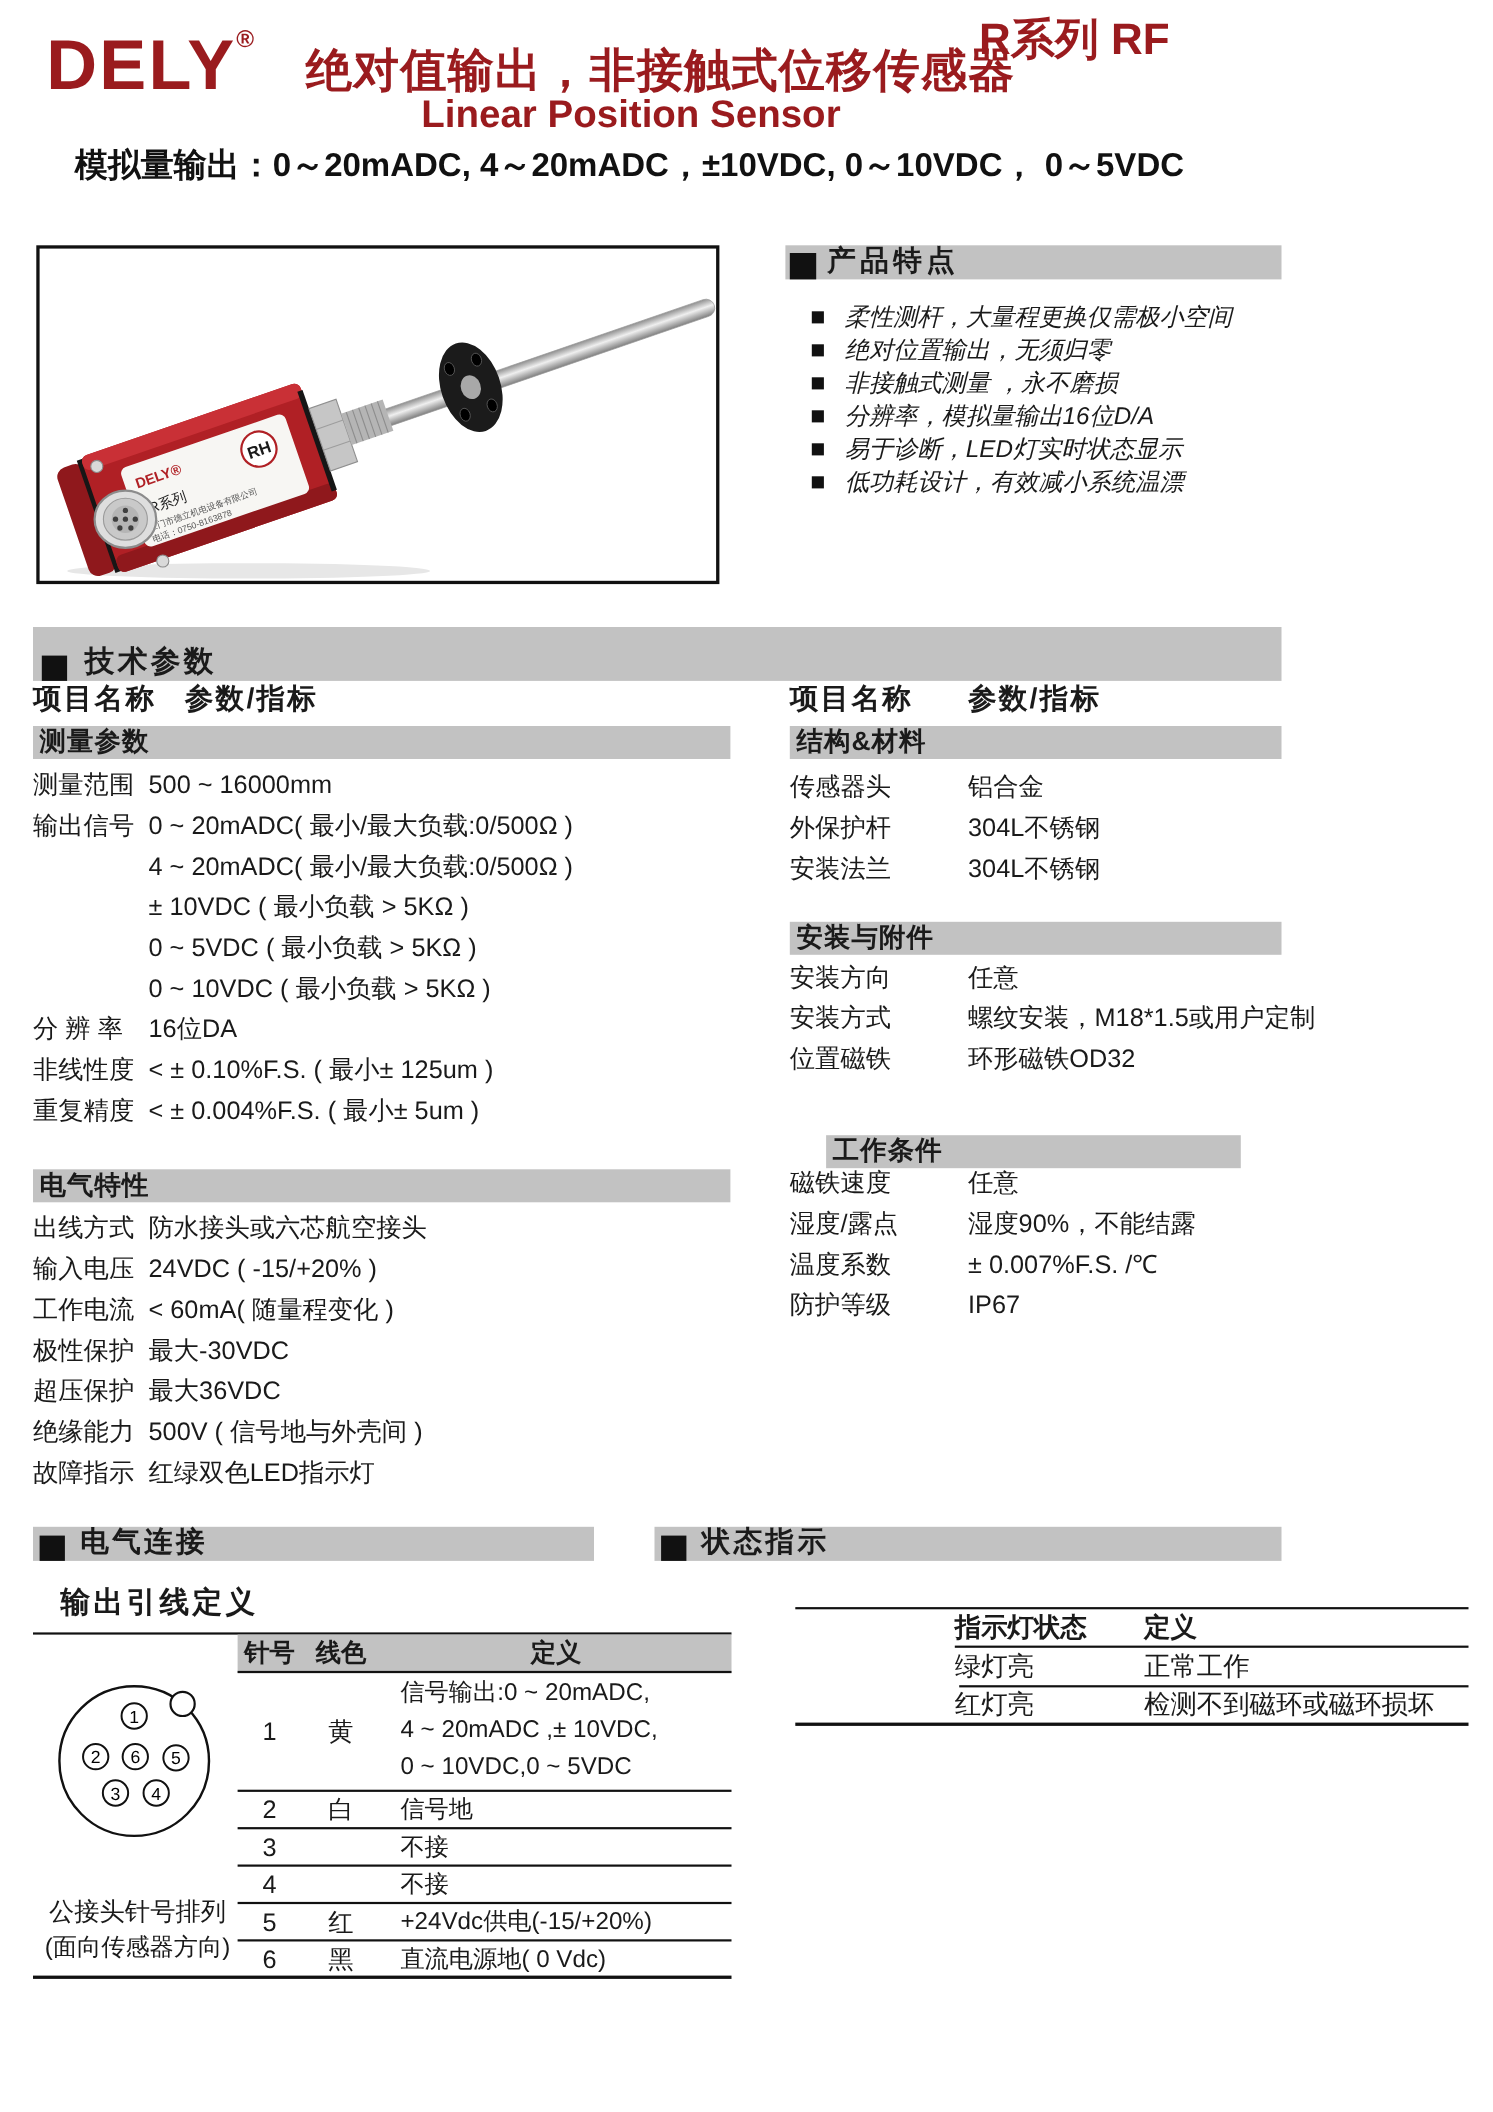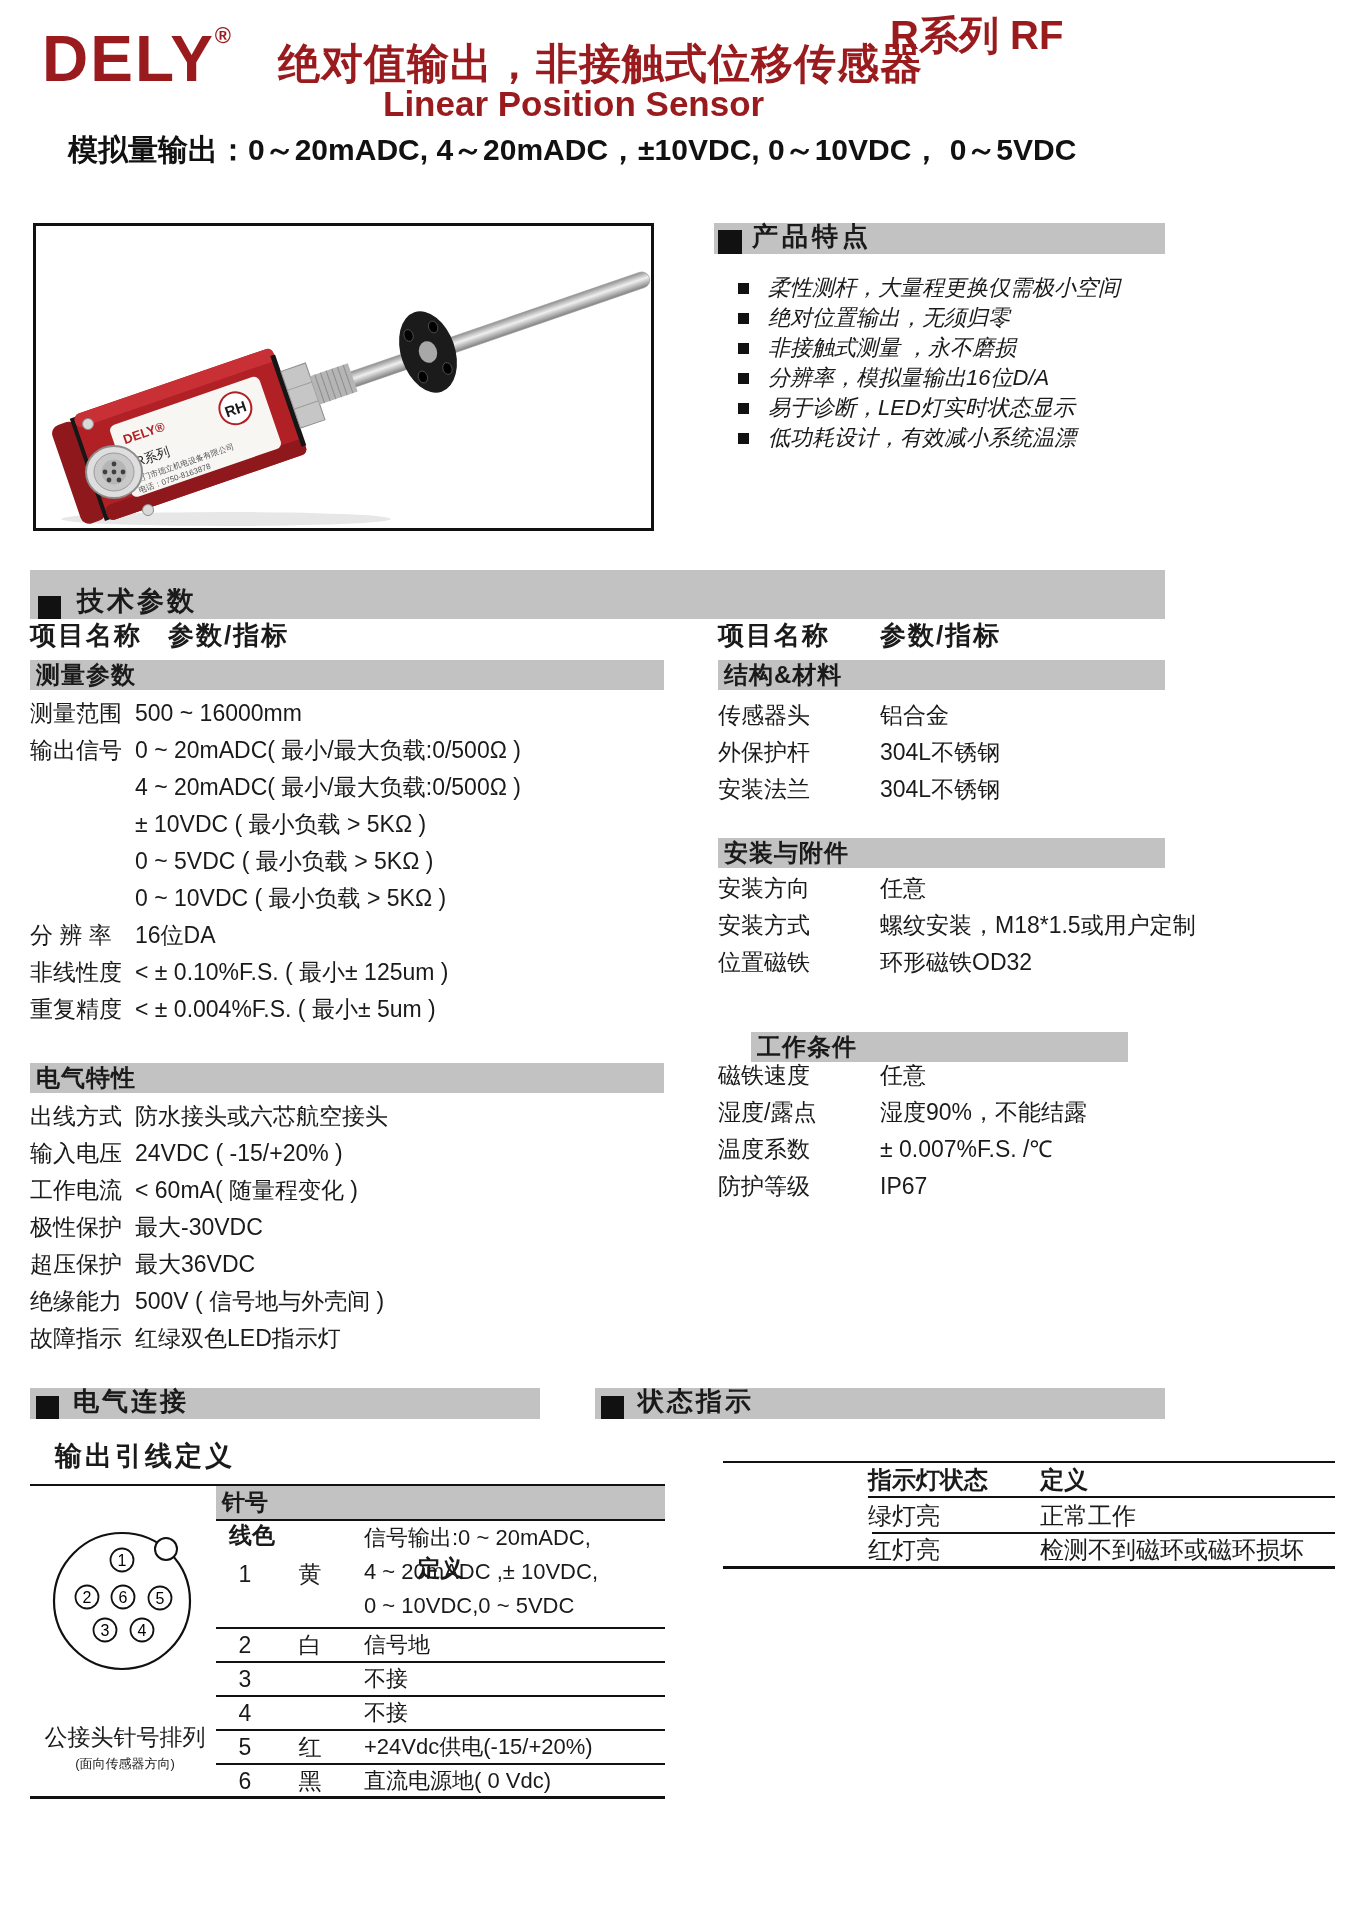--- a/index.html
+++ b/index.html
@@ -50,33 +50,33 @@
   
   .wire-band{left:30px;top:1388px;width:510px;height:31px;padding-left:6px;gap:14px;}
   .wire-band .t{font-size:26px;letter-spacing:3px;}
   .status-band{left:595px;top:1388px;width:570px;height:31px;padding-left:6px;gap:14px;}
   .status-band .t{font-size:26px;letter-spacing:3px;}
   .subtt{position:absolute;left:55px;top:1438px;font-size:27px;font-weight:700;letter-spacing:3px;}
 
   .hline{position:absolute;background:#111;}
 
   .pintable{position:absolute;left:216px;top:1486px;width:449px;font-size:23px;}
-  .pintable .phead{height:35px;background:var(--gray);display:flex;border-bottom:2px solid #111;font-weight:700;flex-direction:column;}
+  .pintable .phead{height:35px;background:var(--gray);display:flex;border-bottom:2px solid #111;font-weight:700;}
   .pintable .phead span{display:block;text-align:center;line-height:33px;}
   .cpin{width:58px;}
   .ccol{width:72px;}
   .cdef{flex:1;}
   .prow{display:flex;height:34px;line-height:32px;border-bottom:2px solid #111;}
   .prow.first{height:108px;line-height:106px;}
   .prow.last{border-bottom:none;}
   .prow .cpin,.prow .ccol{text-align:center;}
   .prow .cdef{text-align:left;padding-left:18px;font-size:22px;}
   .prow.first .cdef{line-height:34px;padding-top:0;}
   .conn-caption1{position:absolute;left:35px;top:1722px;width:180px;text-align:center;font-size:23px;}
-  .conn-caption2{position:absolute;left:35px;top:1755px;width:180px;text-align:center;font-size:13px;}
+  .conn-caption2{position:absolute;left:35px;top:1755px;width:180px;text-align:center;font-size:22px;}
 
   
   .st-cell{position:absolute;height:32px;line-height:32px;font-size:24px;white-space:nowrap;}
 </style>
 </head>
 <body>
 
 <div class="page">
 
   <div class="logo">

